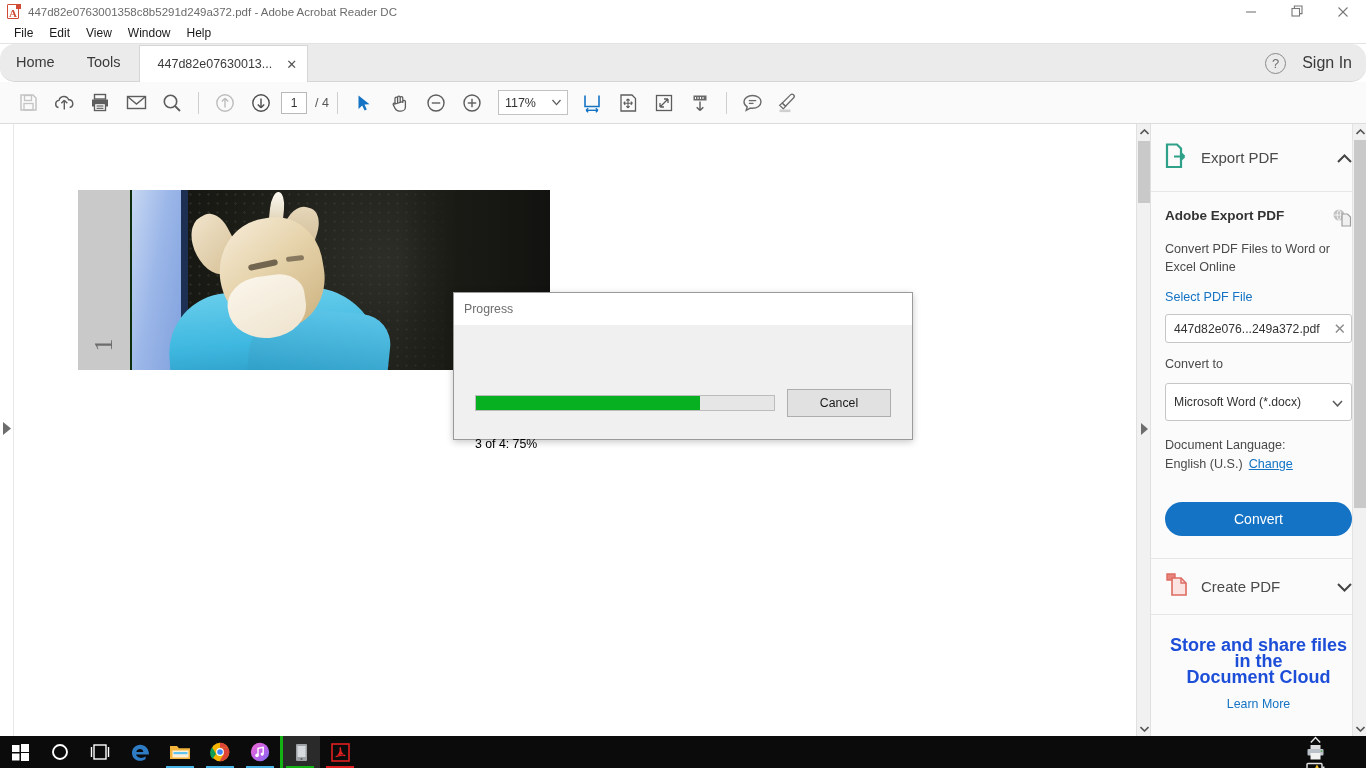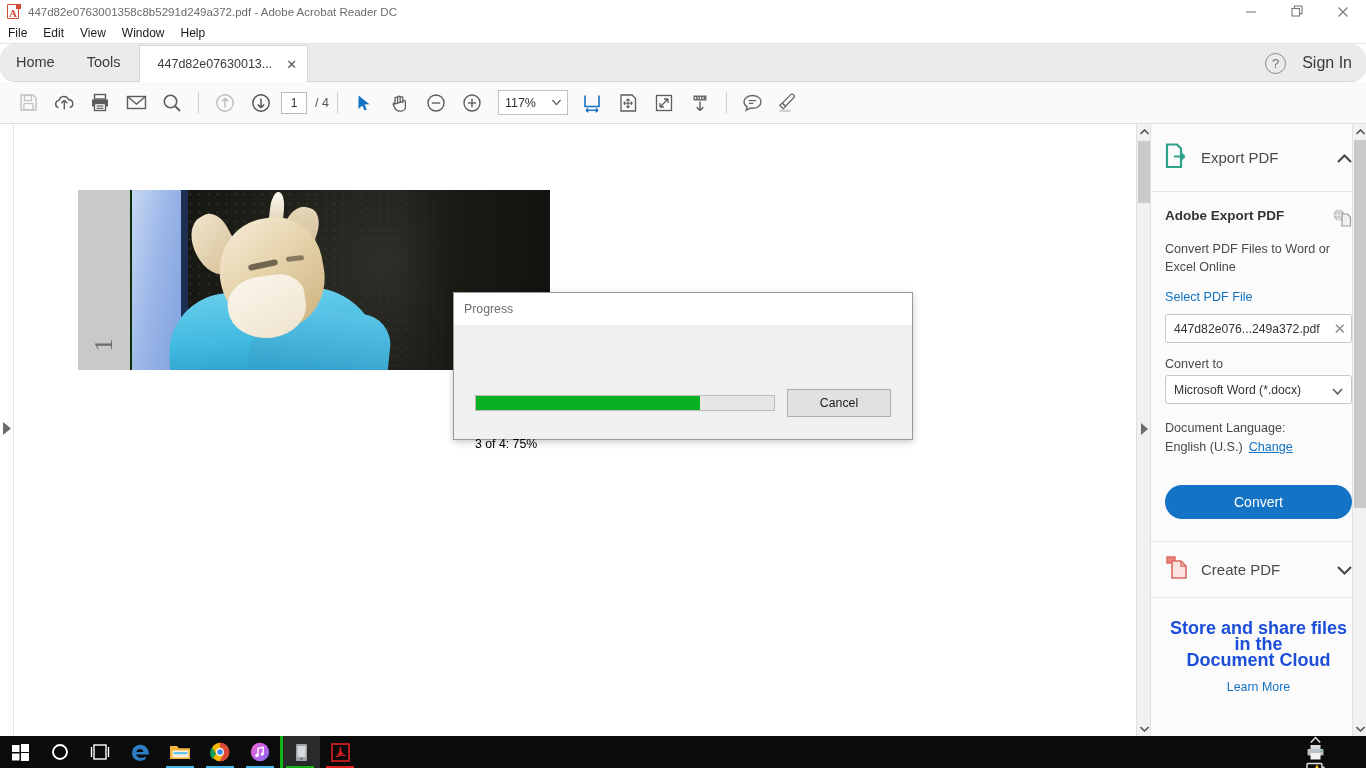--- a/index.html
+++ b/index.html
@@ -22,21 +22,21 @@
   .title-icon .fold { position:absolute; right:1px; top:0px; width:5px; height:5px; background:#d04a36;}
   .title-icon .a { position:absolute; left:3px; top:4px; font-size:11px; color:#d04a36; font-family:"Liberation Serif",serif; line-height:10px; font-weight:bold;}
   .title-text { font-size: 11.5px; color: #6b6b6b; white-space: nowrap; }
   .winctrls { position: absolute; right: 0; top: 0; height: 23px; display: flex; }
   .winbtn { width: 46px; height: 23px; display: flex; align-items: center; justify-content: center; }
   .winbtn svg { display:block; }
 
   
   .menubar {
     height: 21px; background: #ffffff;
-    display: flex; align-items: center; padding-left: 0;
+    display: flex; align-items: center; padding-left: 6px;
     border-bottom: 1px solid #e3e3e3;
   }
   .menuitem { font-size: 12px; color: #1a1a1a; padding: 0 8px; line-height: 20px; }
 
   
   .tabstrip {
     height: 38px; background: #ebebeb;
     display: flex; align-items: flex-end; position: relative;
     border-bottom: 1px solid #d6d6d6;
     border-radius: 15px;
@@ -134,21 +134,21 @@
   .rp-body { padding: 16px 14px 0 14px; }
   .rp-row { display: flex; align-items: flex-start; justify-content: space-between; }
   .rp-h2 { font-size: 13.5px; font-weight: bold; color: #333; }
   .rp-desc { font-size: 12.6px; color: #4a4a4a; line-height: 18px; margin-top: 9px; }
   .rp-link { font-size: 12.6px; color: #1473c4; margin-top: 14px; display: inline-block; text-decoration: none;}
   .filefield { margin-top: 9px; height: 29px; border: 1px solid #c6c6c6; background: #fff; border-radius: 3px;
                display: flex; align-items: center; padding: 0 2px 0 8px; }
   .filefield .nm { font-size: 12.2px; color: #333; white-space: nowrap; overflow: hidden; flex: 1; }
   .filefield .clr { font-size: 15px; color: #8d8d8d; padding: 0 3px; line-height: 1;}
   .lbl-sm { font-size: 12.6px; color: #4a4a4a; margin-top: 14px; }
-  .selectbox { margin-top: 4px; height: 29px; border: 1px solid #c6c6c6; background: #fff; border-radius: 3px;
+  .selectbox { margin-top: 12px; height: 38px; border: 1px solid #c6c6c6; background: #fff; border-radius: 3px;
                display: flex; align-items: center; justify-content: space-between; padding: 0 8px; }
   .selectbox .v { font-size: 12.2px; color: #333; }
   .lang { font-size: 12.6px; color: #4a4a4a; margin-top: 15px; line-height: 19px; }
   .lang .chg { color: #1473c4; margin-left: 6px; }
   .convertbtn { margin: 28px 0 0 0; height: 34px; background: #1473c4; border-radius: 17px;
                 display: flex; align-items: center; justify-content: center; }
   .convertbtn .t { color: #fff; font-size: 14px; }
   .rp-sep { height: 1px; background: #e6e6e6; margin-top: 22px; }
   .rp-head2 { height: 56px; display: flex; align-items: center; padding: 0 14px; border-bottom: 1px solid #e6e6e6; }
   .rp-head2 .ttl { font-size: 15px; color: #4a4a4a; margin-left: 12px; flex: 1; }

